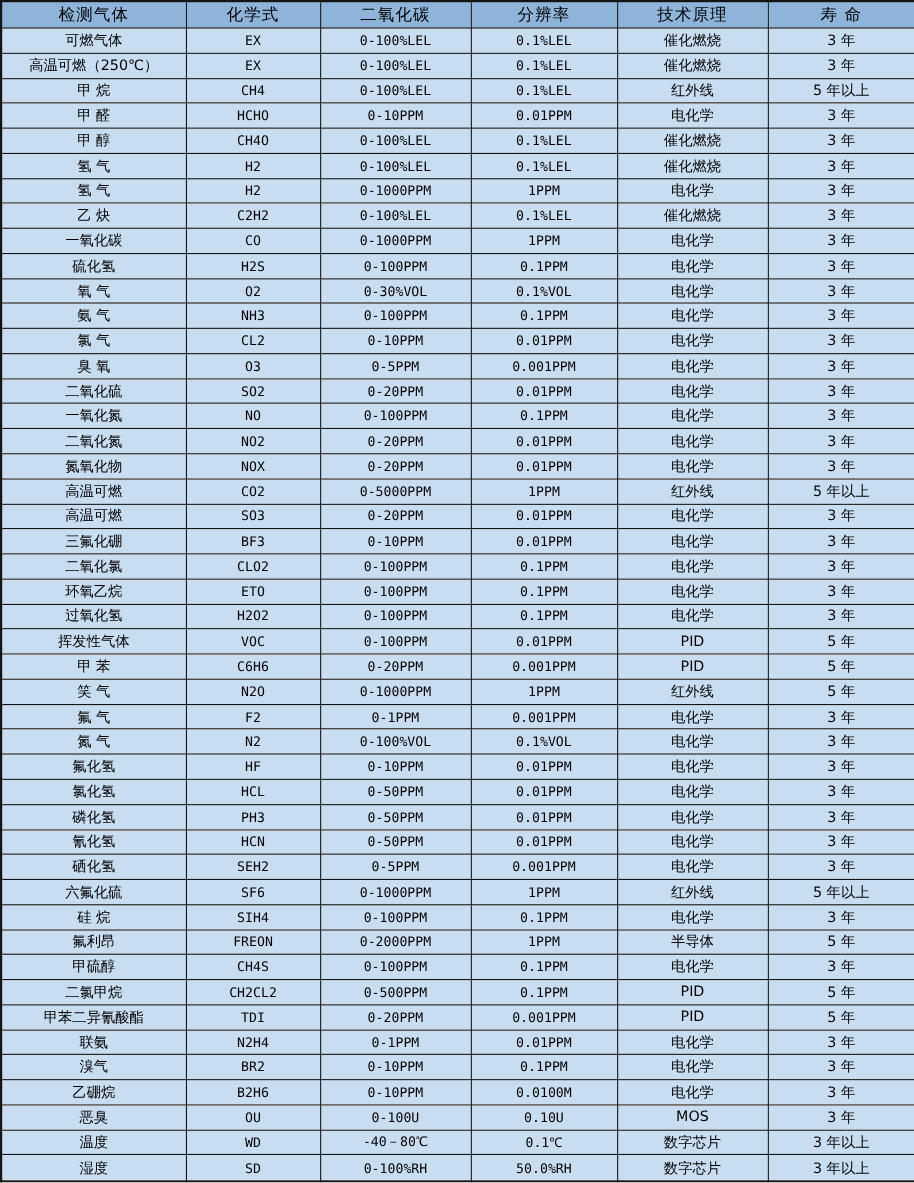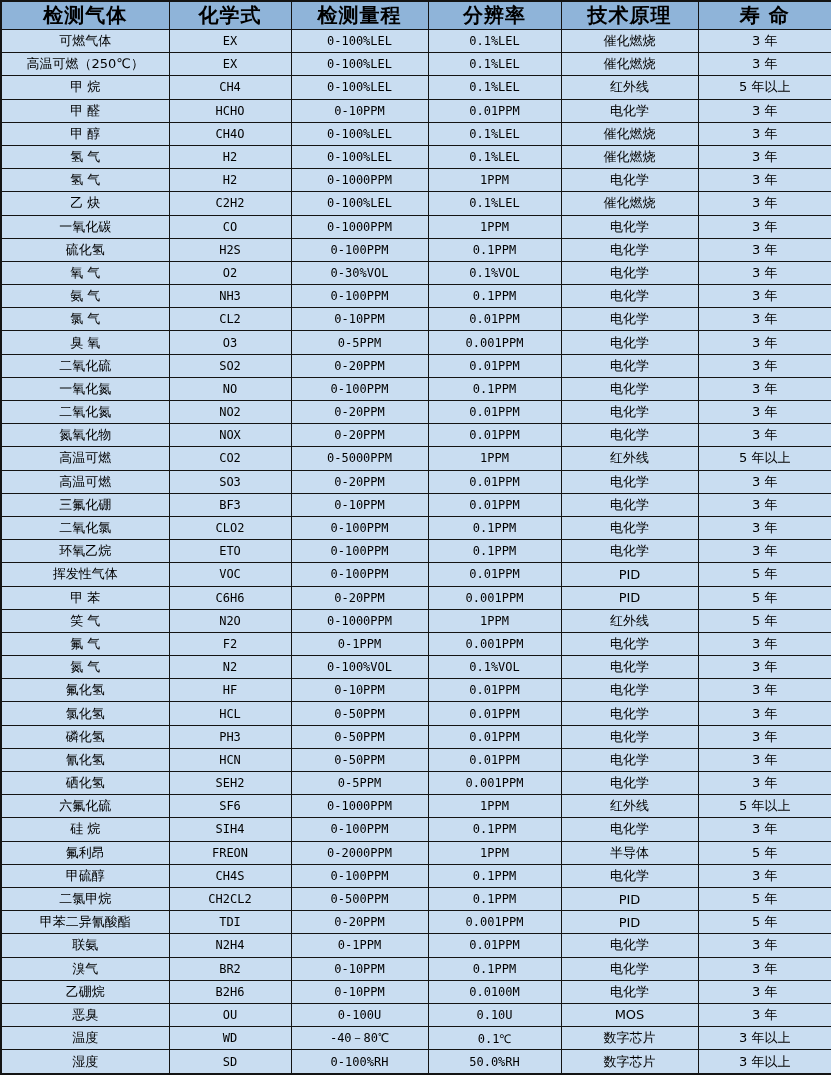--- a/index.html
+++ b/index.html
@@ -27,22 +27,22 @@
   th, td {
     border: 1px solid var(--border);
     text-align: center;
     vertical-align: middle;
     padding: 0 2px;
     overflow: hidden;
     white-space: nowrap;
   }
   th {
     background: var(--header-bg);
-    font-size: 20px;
-    font-weight: bold;
+    font-size: 15px;
+    font-weight: normal;
     height: 23px;
     letter-spacing: 1px;
     font-family: "DejaVu Sans", sans-serif;
   }
   td {
     background: var(--row-bg);
   }
   .cn {
     font-size: 13px;
     font-family: "DejaVu Sans", sans-serif;
@@ -61,21 +61,21 @@
     <col style="width:122px">
     <col style="width:137px">
     <col style="width:133px">
     <col style="width:137px">
     <col style="width:134px">
   </colgroup>
   <thead>
     <tr>
       <th>检测气体</th>
       <th>化学式</th>
-      <th>检测量程</th>
+      <th>二氧化碳</th>
       <th>分辨率</th>
       <th>技术原理</th>
       <th>寿 命</th>
     </tr>
   </thead>
   <tbody>
       <tr>
     <td class="cn">可燃气体</td>
     <td class="lat">EX</td>
     <td class="lat">0-100%LEL</td>
@@ -253,20 +253,28 @@
   </tr>
       <tr>
     <td class="cn">环氧乙烷</td>
     <td class="lat">ETO</td>
     <td class="lat">0-100PPM</td>
     <td class="lat">0.1PPM</td>
     <td class="cn">电化学</td>
     <td class="cn">3 年</td>
   </tr>
       <tr>
+    <td class="cn">过氧化氢</td>
+    <td class="lat">H2O2</td>
+    <td class="lat">0-100PPM</td>
+    <td class="lat">0.1PPM</td>
+    <td class="cn">电化学</td>
+    <td class="cn">3 年</td>
+  </tr>
+      <tr>
     <td class="cn">挥发性气体</td>
     <td class="lat">VOC</td>
     <td class="lat">0-100PPM</td>
     <td class="lat">0.01PPM</td>
     <td class="cn">PID</td>
     <td class="cn">5 年</td>
   </tr>
       <tr>
     <td class="cn">甲 苯</td>
     <td class="lat">C6H6</td>

